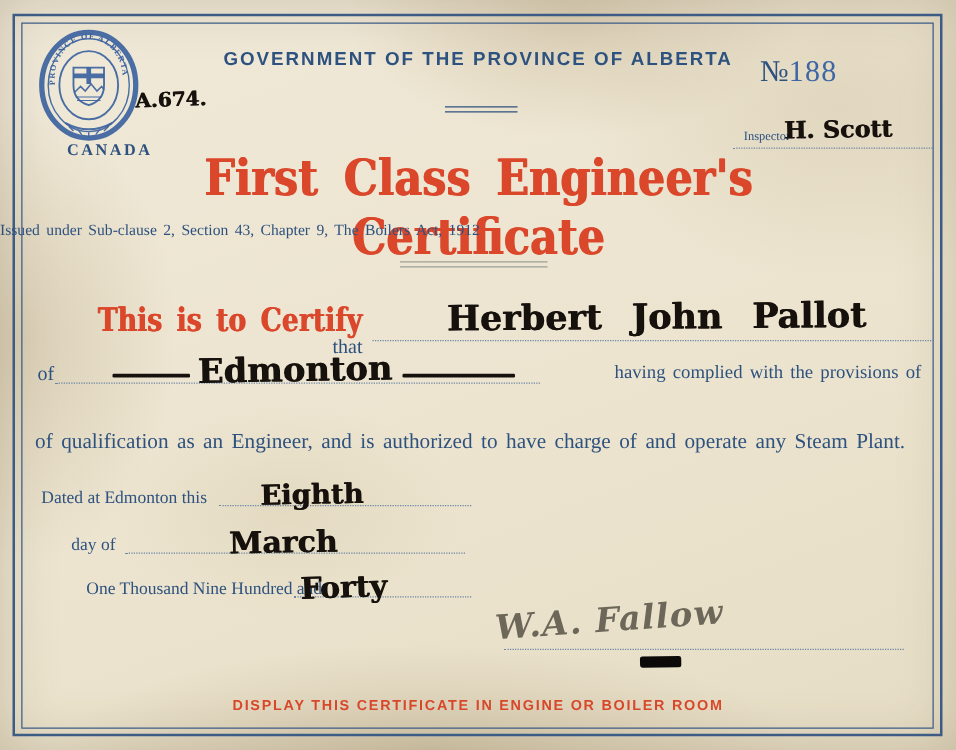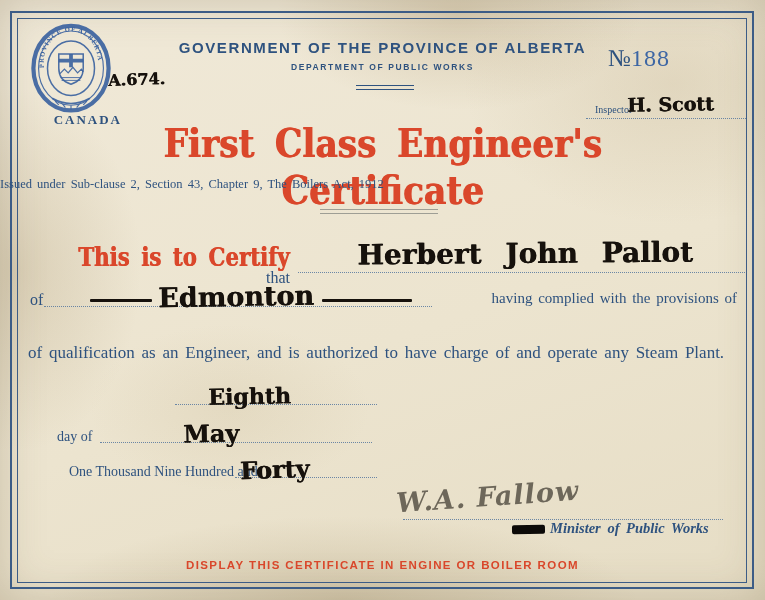--- a/index.html
+++ b/index.html
@@ -123,21 +123,20 @@
       <path d="M30,80 q20,11 40,0" stroke-width="1.6"></path>
       <path d="M33,83 l4,4 M41,86 l3,4 M50,88 l0,4 M59,86 l-3,4 M67,83 l-4,4" stroke-width="1.2"></path>
     </g>
     <text font-family="Liberation Serif, serif" font-size="7" font-weight="bold" fill="#3c63a0" letter-spacing="1">
       <textPath href="#sealRing" startOffset="6%">PROVINCE OF ALBERTA</textPath>
     </text>
   </svg>
   <div class="abs canada navy">CANADA</div>
 
   <div class="abs gov navy sans">GOVERNMENT OF THE PROVINCE OF ALBERTA</div>
-  <div class="abs dept navy sans">DEPARTMENT OF PUBLIC WORKS</div>
   <div class="abs dept-rule"></div>
 
   <div class="abs numero navy">
     <span>№</span><span class="num">188</span>
   </div>
 
   <div class="abs file-no ink">A.674.</div>
 
   <div class="abs insp-label navy">Inspector</div>
   <div class="abs insp-name ink">H. Scott</div>
@@ -154,31 +153,31 @@
 
   <div class="abs of-label navy">of</div>
   <div class="abs of-line dotted"></div>
   <div class="abs dash dash1"></div>
   <div class="abs holder-city ink">Edmonton</div>
   <div class="abs dash dash2"></div>
   <div class="abs complied navy">having complied with the provisions of</div>
 
   <div class="abs body3 navy">of qualification as an Engineer, and is authorized to have charge of and operate any Steam Plant.</div>
 
+  <div class="abs d-label dated1-label navy">Dated at Edmonton this</div>
   <div class="abs dated1-line dotted"></div>
   <div class="abs dated1-value ink">Eighth</div>
 
   <div class="abs d-label dated2-label navy">day of</div>
   <div class="abs dated2-line dotted"></div>
-  <div class="abs dated2-value ink">May</div>
+  <div class="abs dated2-value ink">March</div>
 
   <div class="abs d-label dated3-label navy">One Thousand Nine Hundred and</div>
   <div class="abs dated3-line dotted"></div>
   <div class="abs dated3-value ink">Forty</div>
 
   <div class="abs sig-name">W.A. Fallow</div>
   <div class="abs sig-line dotted"></div>
   <div class="abs redaction"></div>
-  <div class="abs minister navy">Minister of Public Works</div>
 
   <div class="abs footer-notice sans">DISPLAY THIS CERTIFICATE IN ENGINE OR BOILER ROOM</div>
 
 </div>
 
 </body></html>

